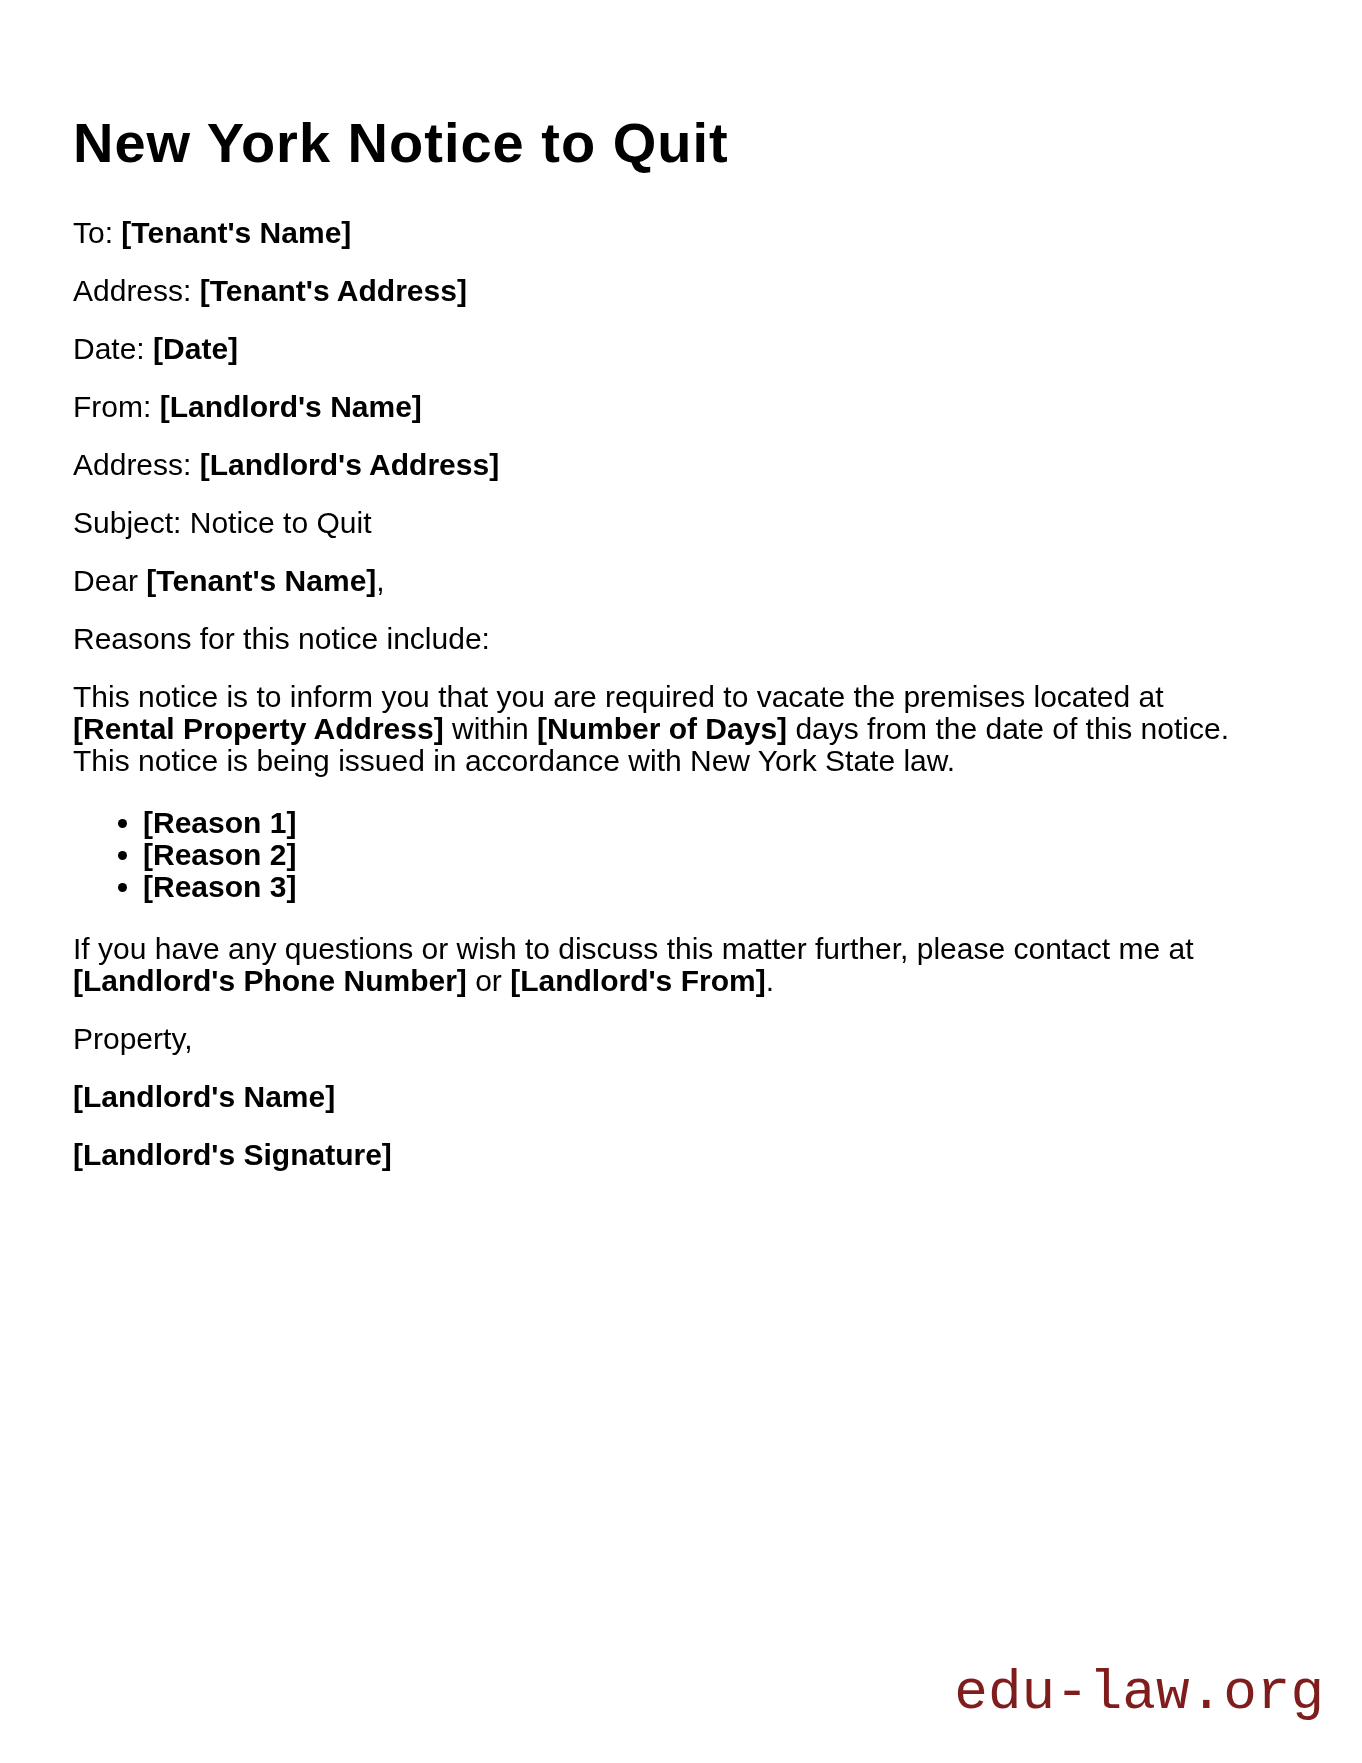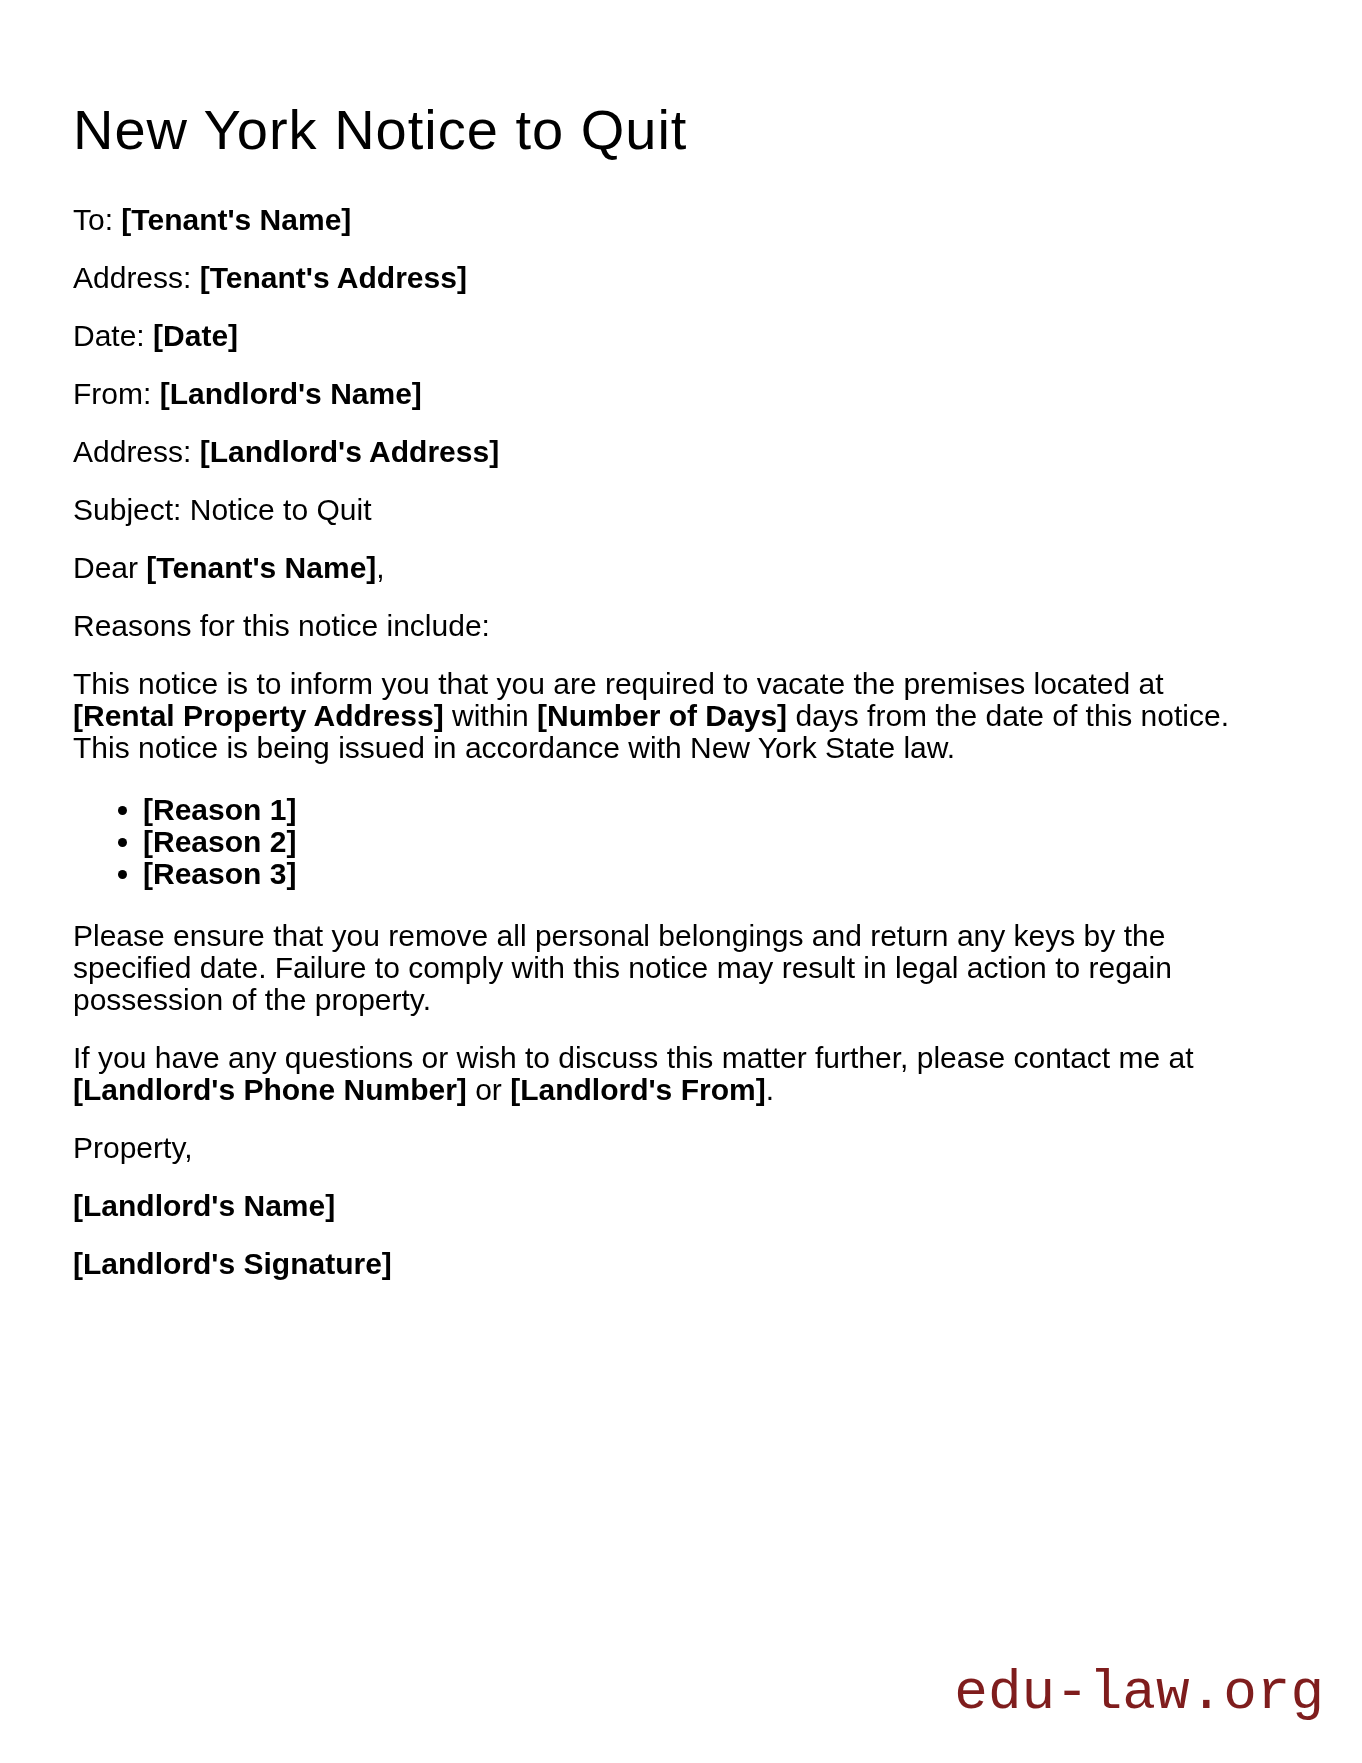--- a/index.html
+++ b/index.html
@@ -11,24 +11,24 @@
     color: #000000;
     font-family: "Liberation Sans", "DejaVu Sans", sans-serif;
     overflow: hidden;
   }
   .content {
     padding: 96px 99px 0 73px; 
     font-size: 30px;
     line-height: 32px;
   }
   h1.doc-title {
-    margin: 3px 0 43px 0;
+    margin: 16px 0 43px 0;
     font-size: 56px;
     line-height: 62px;
-    font-weight: normal;
+    font-weight: bold;
     letter-spacing: 1px;
   }
   p { margin: 26px 0; }
   strong { font-weight: bold; }
   ul.reasons {
     margin: 30px 0;
     padding-left: 70px;
     list-style-type: disc;
   }
   ul.reasons li {
@@ -71,21 +71,20 @@
     <p>Reasons for this notice include:</p>
 
     <p><span>This notice is to inform you that you are required to vacate the premises located at </span><strong>[Rental Property Address]</strong><span> within </span><strong>[Number of Days]</strong><span> days from the date of this notice.</span><br><span>This notice is being issued in accordance with New York State law.</span></p>
 
     <ul class="reasons">
       <li>[Reason 1]</li>
       <li>[Reason 2]</li>
       <li>[Reason 3]</li>
     </ul>
 
-    <p>Please ensure that you remove all personal belongings and return any keys by the specified date. Failure to comply with this notice may result in legal action to regain possession of the property.</p>
 
     <p><span>If you have any questions or wish to discuss this matter further, please contact me at </span><strong>[Landlord's Phone Number]</strong><span> or </span><strong>[Landlord's From]</strong><span>.</span></p>
 
 
     <p>Property,</p>
 
     <p><strong>[Landlord's Name]</strong></p>
 
     <p><strong>[Landlord's Signature]</strong></p>
 

